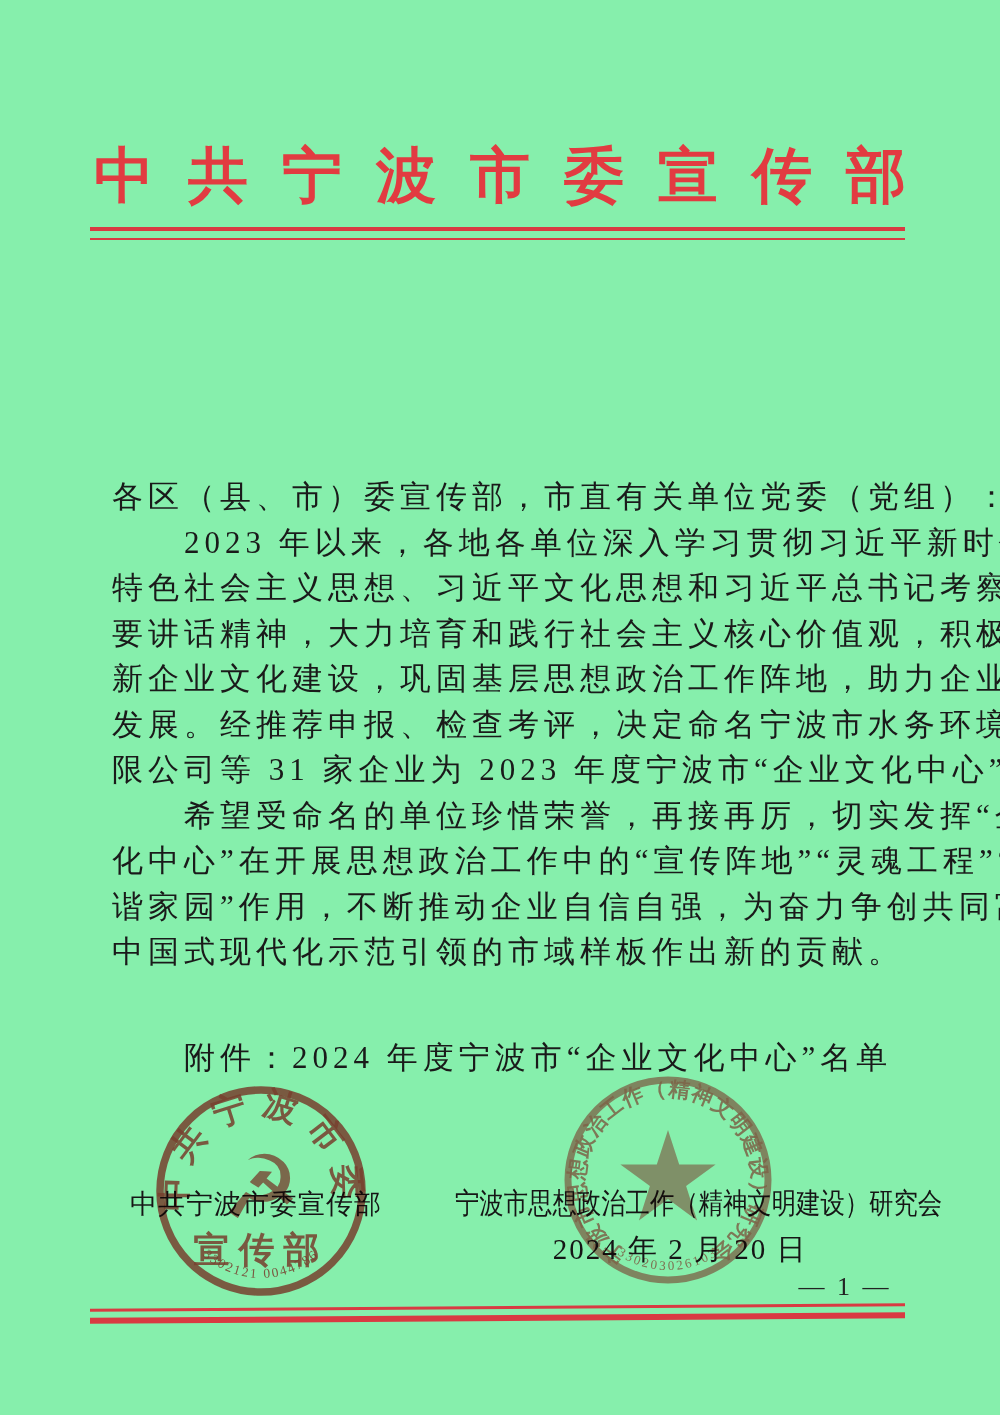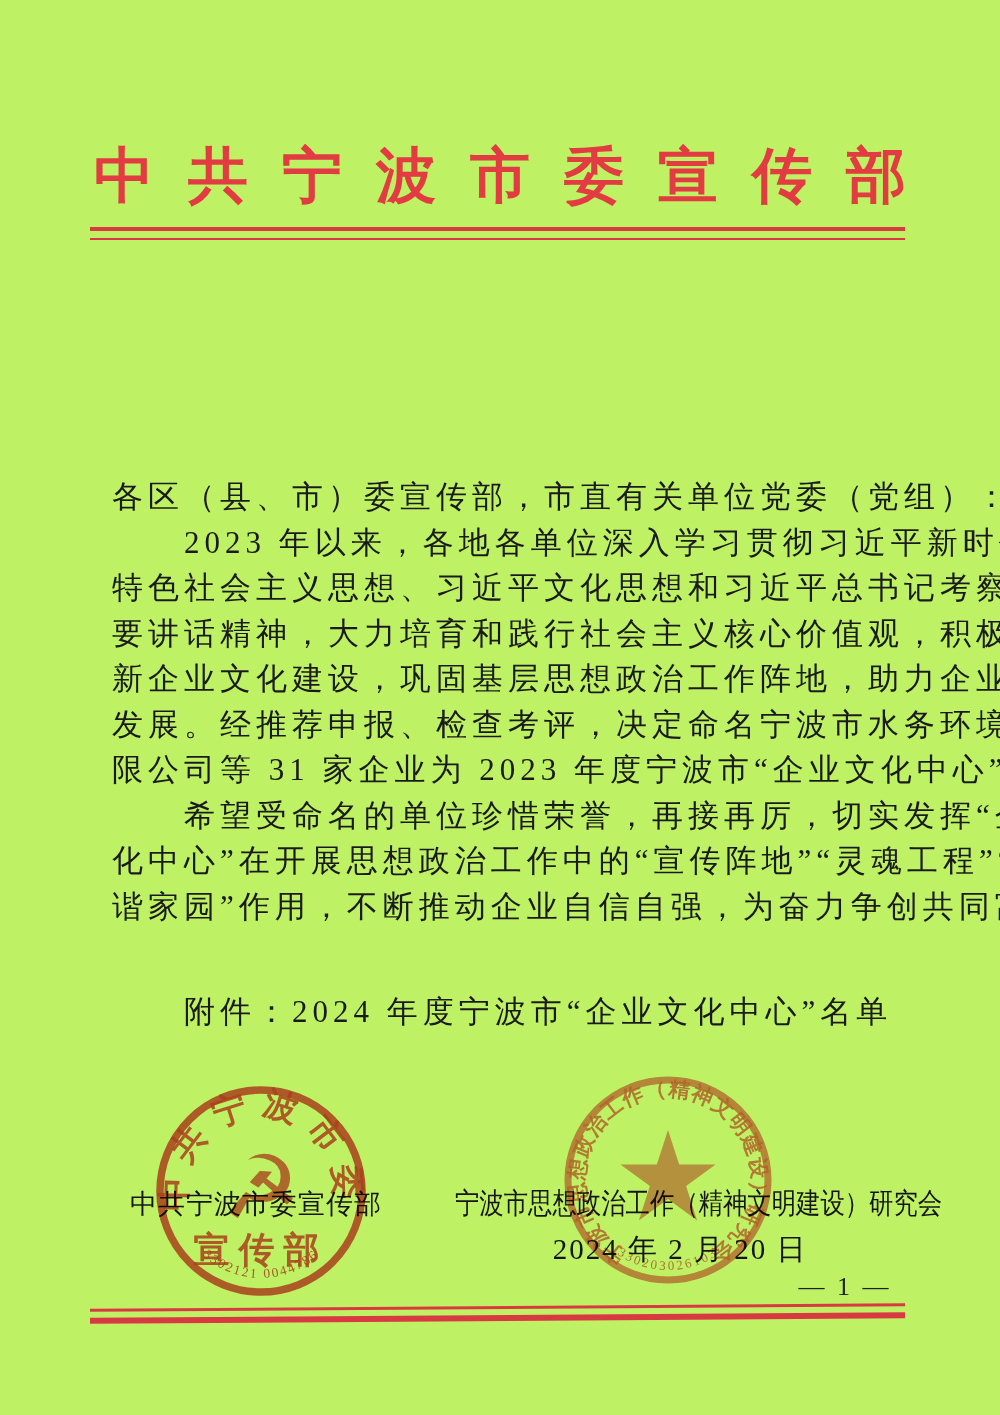--- a/index.html
+++ b/index.html
@@ -1,21 +1,21 @@
 <!DOCTYPE html>
 <html><head>
 <meta charset="utf-8">
 <style>
   * { margin: 0; padding: 0; box-sizing: border-box; }
   html, body { background: #ffffff; }
   .page {
     position: relative;
     width: 1000px;
     height: 1415px;
-    background: #bef264;
+    background: #86efac;
     overflow: hidden;
     font-family: "Liberation Serif", "DejaVu Serif", serif;
     color: #181818;
   }
   .org-header {
     position: absolute;
     left: 0; top: 136px;
     width: 100%;
     text-align: center;
     font-size: 60px;
@@ -106,20 +106,21 @@
     <div class="line">各区（县、市）委宣传部，市直有关单位党委（党组）：</div>
     <div class="line indent">2023 年以来，各地各单位深入学习贯彻习近平新时代中国</div>
     <div class="line">特色社会主义思想、习近平文化思想和习近平总书记考察浙江重</div>
     <div class="line">要讲话精神，大力培育和践行社会主义核心价值观，积极探索创</div>
     <div class="line">新企业文化建设，巩固基层思想政治工作阵地，助力企业高质量</div>
     <div class="line">发展。经推荐申报、检查考评，决定命名宁波市水务环境集团有</div>
     <div class="line">限公司等 31 家企业为 2023 年度宁波市“企业文化中心”。</div>
     <div class="line indent">希望受命名的单位珍惜荣誉，再接再厉，切实发挥“企业文</div>
     <div class="line">化中心”在开展思想政治工作中的“宣传阵地”“灵魂工程”“和</div>
     <div class="line">谐家园”作用，不断推动企业自信自强，为奋力争创共同富裕和</div>
+    <div class="line">中国式现代化示范引领的市域样板作出新的贡献。</div>
     <div class="line indent attachment">附件：2024 年度宁波市“企业文化中心”名单</div>
   </div>
 
   <div class="sig left">中共宁波市委宣传部</div>
   <div class="sig right">宁波市思想政治工作（精神文明建设）研究会</div>
 
   <div class="doc-date">2024 年 2 月 20 日</div>
 
   <div class="page-number">— 1 —</div>
 

